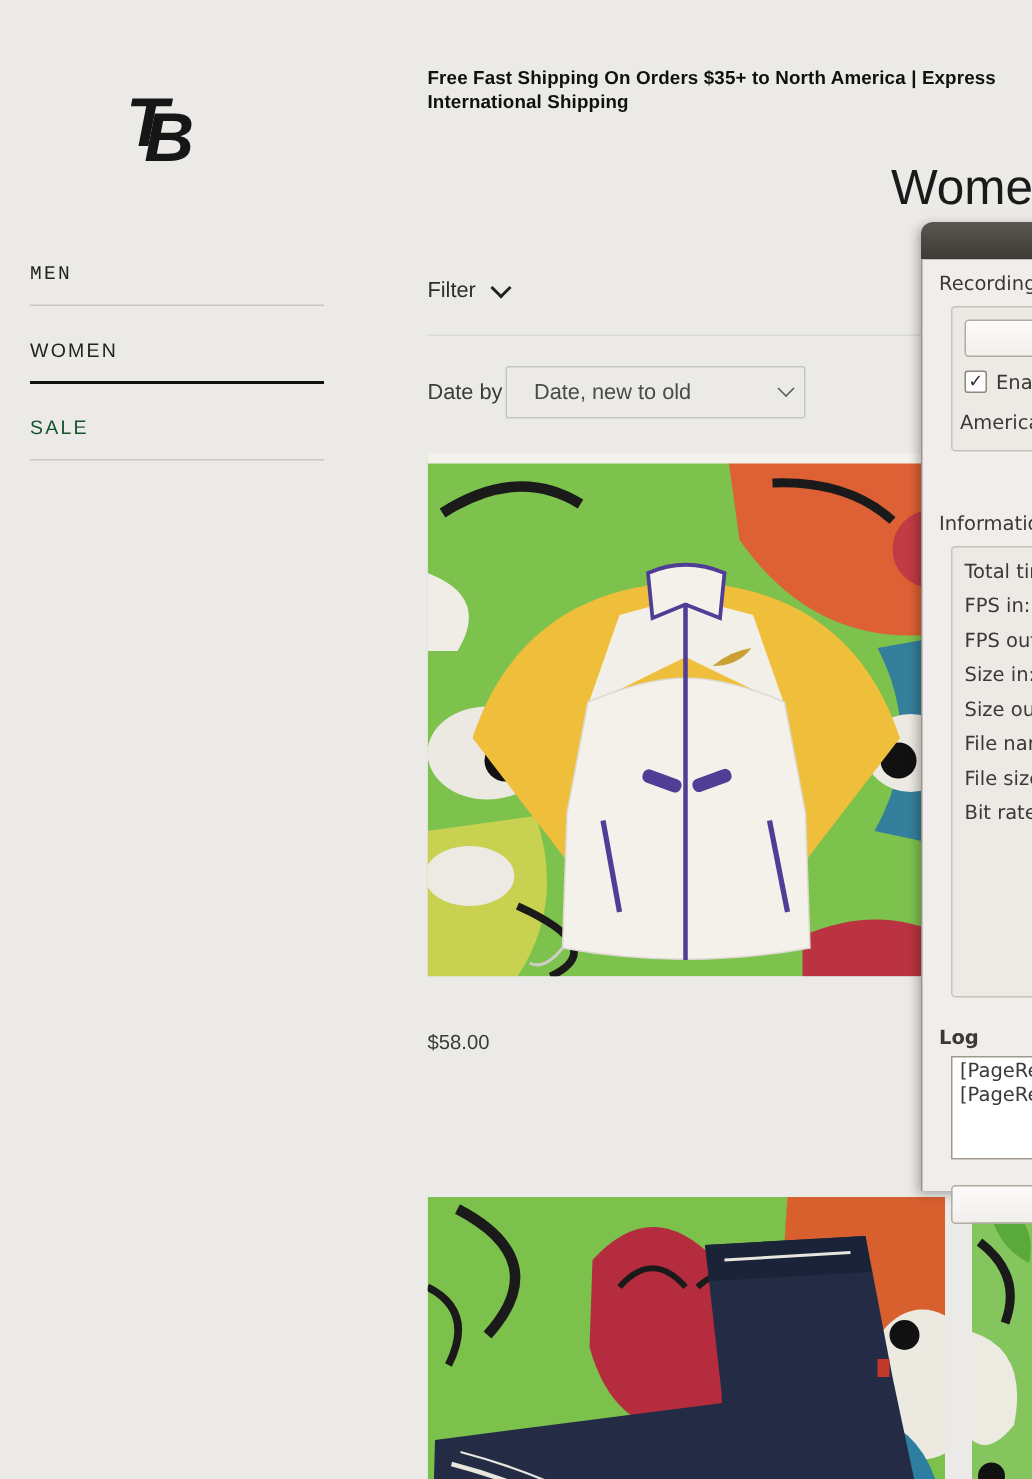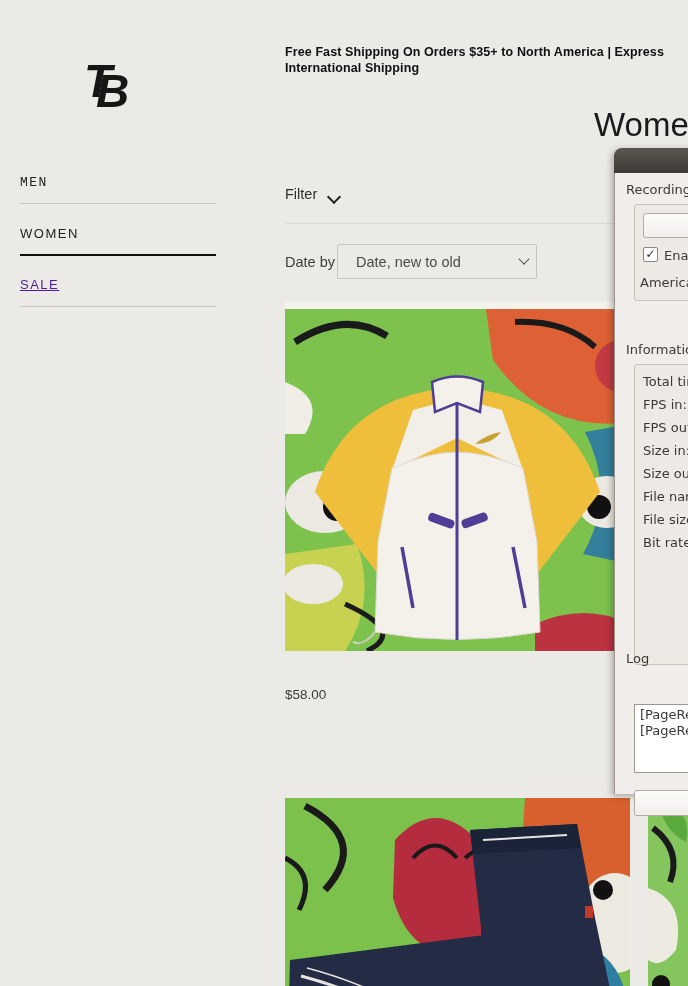--- a/index.html
+++ b/index.html
@@ -9,29 +9,29 @@
 
   
   .logo{position:absolute;left:84px;top:22px;font-size:46px;font-weight:900;
         font-style:italic;color:#161616;letter-spacing:-2px;line-height:1;cursor:pointer;}
   .logo .lb{display:inline-block;position:relative;top:10px;margin-left:-14px;}
 
   .nav-item{position:absolute;left:20px;font-size:13px;letter-spacing:1.5px;
             color:#222;cursor:pointer;}
   .nav-div{position:absolute;left:20px;width:196px;height:1px;background:#c7c6c4;}
   .nav-div.active{height:2px;background:#101010;}
-  .nav-sale{color:#4c1d95;text-decoration:underline;}
+  .nav-sale{color:#14532d;}
 
   .banner{position:absolute;left:285px;top:8px;width:410px;font-size:12.5px;
           font-weight:bold;color:#101010;line-height:16px;letter-spacing:.1px;}
 
   .collection-title{position:absolute;left:594px;top:70px;font-size:33px;
           font-weight:500;color:#1a1a1a;white-space:nowrap;}
 
-  .filter-row{position:absolute;left:285px;top:150px;display:flex;align-items:flex-end;
+  .filter-row{position:absolute;left:285px;top:150px;display:flex;align-items:center;
           gap:12px;font-size:14.5px;color:#2e2e2e;cursor:pointer;}
   .chev{display:inline-block;width:8px;height:8px;border-right:2px solid #222;
           border-bottom:2px solid #222;transform:rotate(45deg);margin-top:-5px;}
   .filter-hr{position:absolute;left:285px;top:187px;width:403px;height:1px;background:#dad9d7;}
 
   .sort-label{position:absolute;left:285px;top:218px;font-size:14.5px;color:#3c3c3c;}
   .sort-select{position:absolute;left:337px;top:208px;width:200px;height:35px;
           box-sizing:border-box;border:1px solid #c6c5c3;border-radius:2px;
           display:flex;align-items:center;justify-content:space-between;
           padding:0 8px 0 18px;font-size:14.5px;color:#4a4a4a;cursor:pointer;}
@@ -192,21 +192,21 @@
         <div class="info-row" style="top:9px;">Total time:</div>
         <div class="info-row" style="top:32px;">FPS in:</div>
         <div class="info-row" style="top:55px;">FPS out:</div>
         <div class="info-row" style="top:78px;">Size in:</div>
         <div class="info-row" style="top:101px;">Size out:</div>
         <div class="info-row" style="top:124px;">File name:</div>
         <div class="info-row" style="top:147px;">File size:</div>
         <div class="info-row" style="top:170px;">Bit rate:</div>
       </div>
 
-      <div class="sec-label" style="top:478px;">Log</div>
+      <div class="sec-label" style="top:512px;font-weight:bold;">Log</div>
       <div class="logbox">
         <div class="log-line">[PageRecord</div>
         <div class="log-line">[PageRecord</div>
       </div>
 
       <div class="dlg-btn" style="left:19px;top:617px;width:262px;height:26px;"></div>
     </div>
   </div>
 
 </div>

